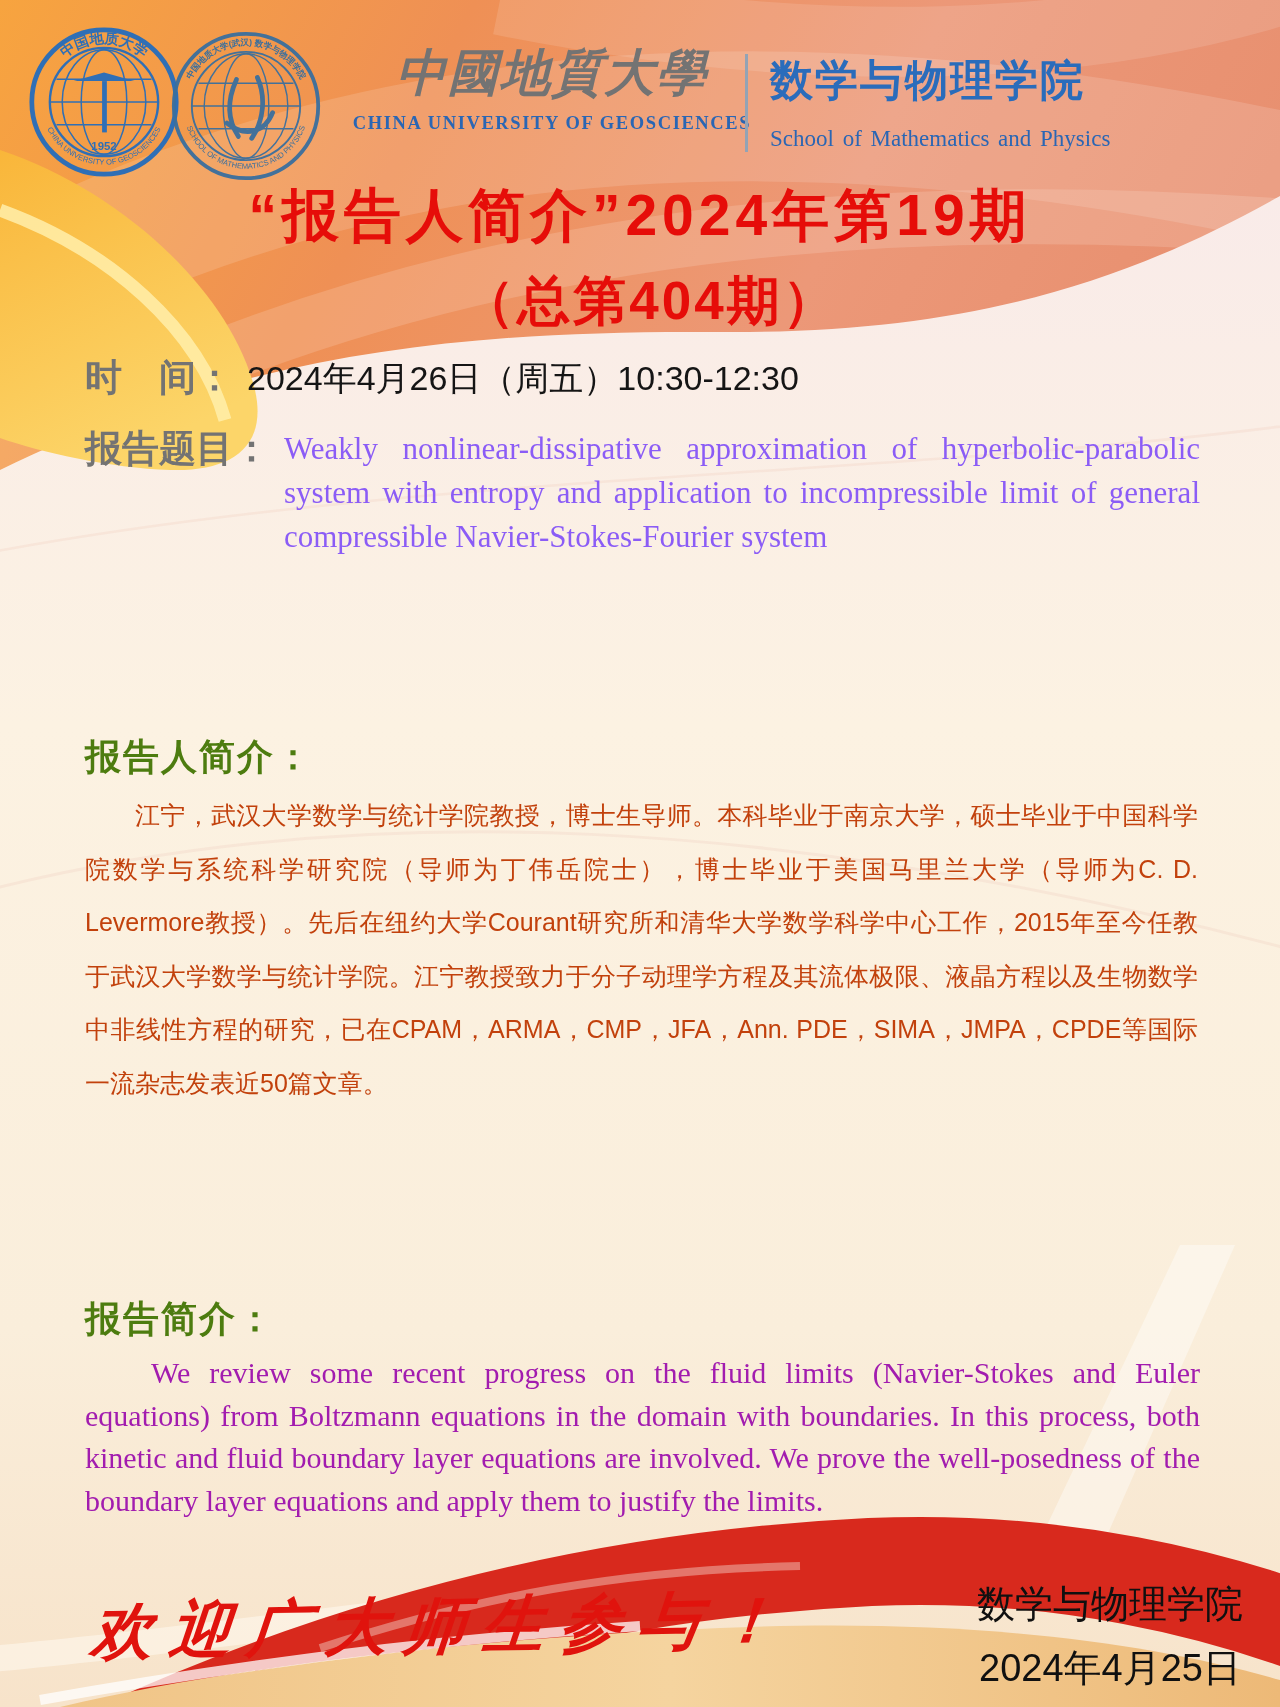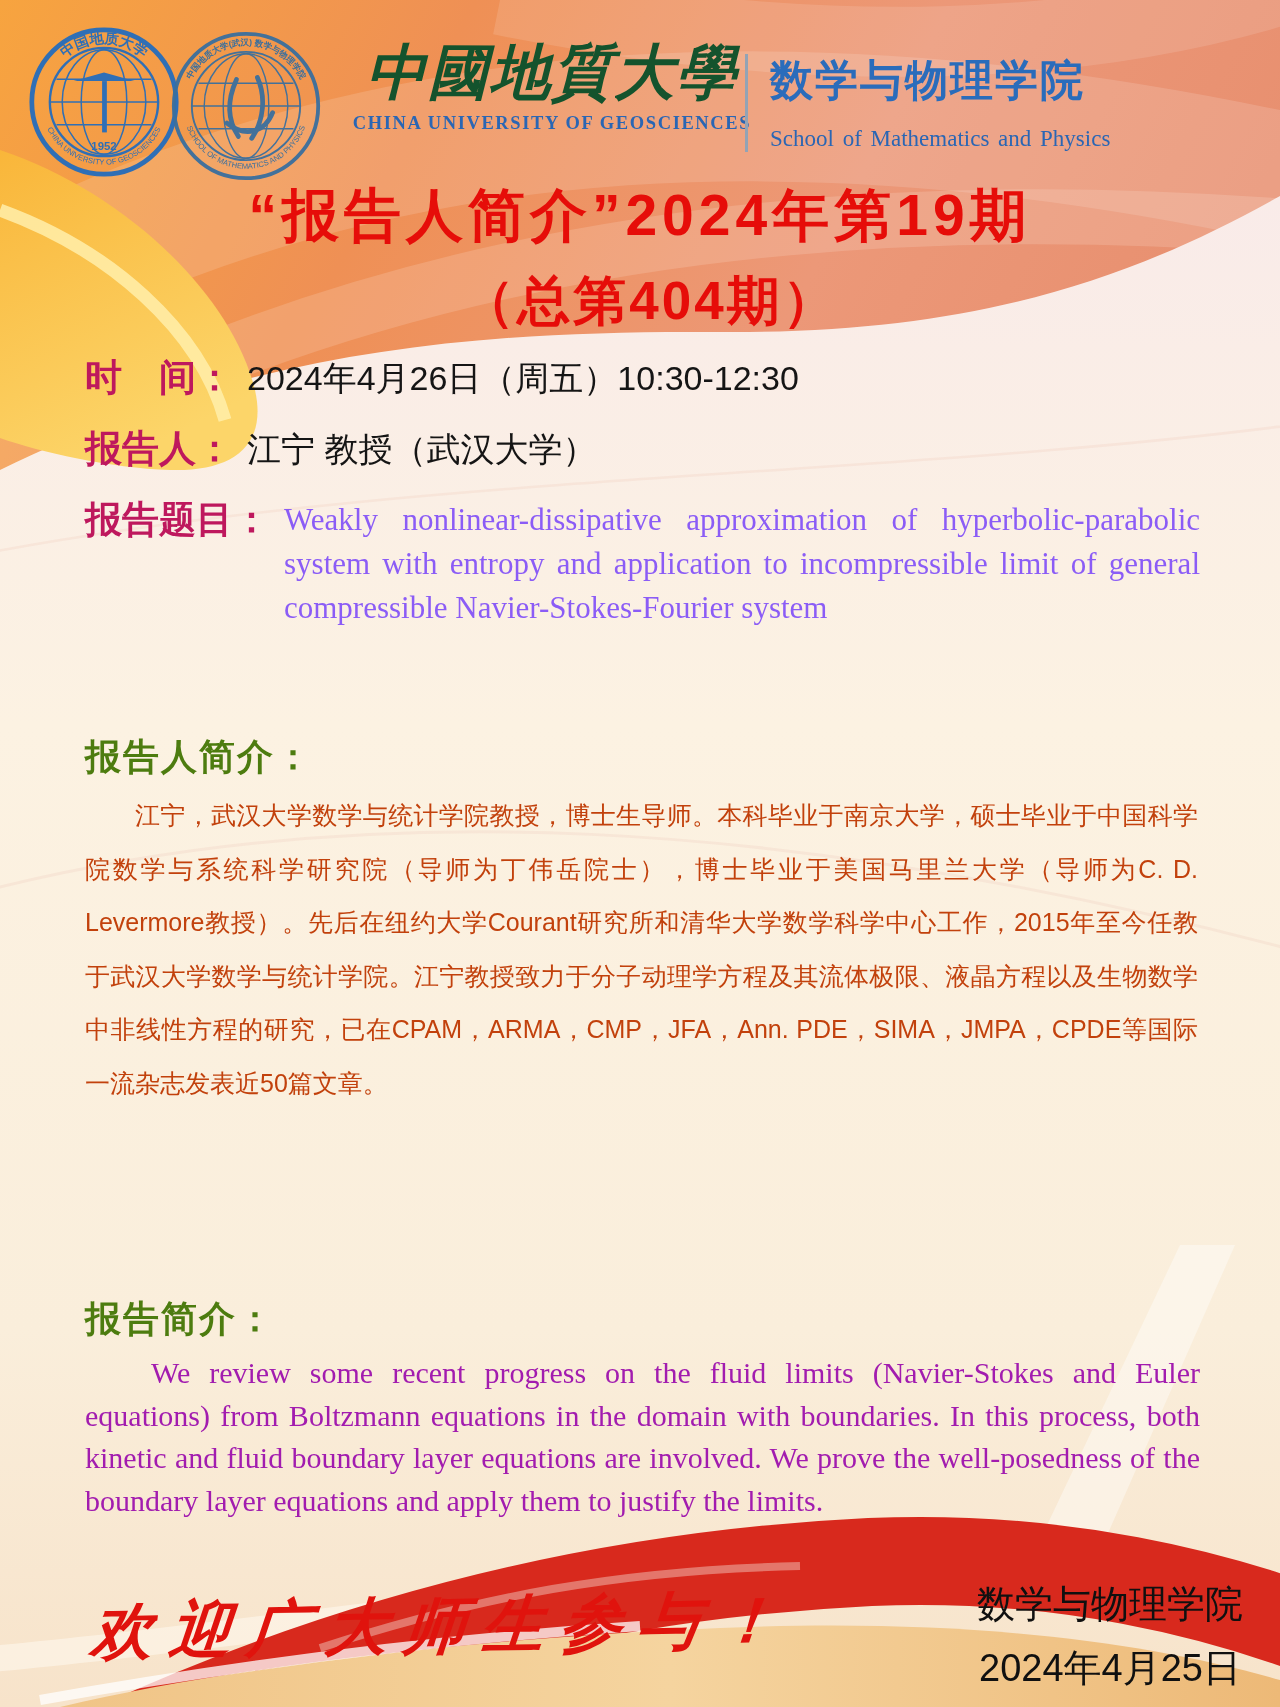--- a/index.html
+++ b/index.html
@@ -11,22 +11,22 @@
   .bg{position:absolute;inset:0;z-index:0;}
   .layer{position:absolute;z-index:2;}
 
   
   .seal{position:absolute;z-index:2;}
   .seal1{left:28px;top:26px;}
   .seal2{left:170px;top:30px;}
   .brand{left:352px;top:42px;width:400px;text-align:center;}
   .univ-cn{
     font-family:"Liberation Serif","DejaVu Serif",serif;
-    font-style:italic;font-weight:bold;font-size:60px;line-height:62px;
-    color:#14532d;letter-spacing:2px;white-space:nowrap;
+    font-style:italic;font-weight:bold;font-size:50px;line-height:62px;
+    color:#737373;letter-spacing:2px;white-space:nowrap;
   }
   .univ-en{
     margin-top:9px;font-family:"Liberation Serif","DejaVu Serif",serif;
     font-weight:bold;font-size:18.5px;color:#2a66b4;letter-spacing:1.6px;white-space:nowrap;
   }
   .hdr-divider{left:745px;top:54px;width:3px;height:98px;background:#93a3b5;}
   .school{left:770px;top:52px;}
   .school-cn{font-weight:bold;font-size:43px;color:#2a6cbb;letter-spacing:2px;white-space:nowrap;}
   .school-en{
     margin-top:16px;font-family:"Liberation Serif","DejaVu Serif",serif;
@@ -35,21 +35,21 @@
 
   
   .title-line{left:0;width:1280px;text-align:center;font-weight:bold;color:#e60d09;white-space:nowrap;}
   .title1{top:178px;font-size:57px;letter-spacing:5px;}
   .title2{top:266px;font-size:53px;letter-spacing:3px;margin-left:10px;}
 
   
   .meta{left:85px;top:356px;width:1115px;}
   .meta-row{display:flex;align-items:flex-start;margin-bottom:27px;}
   .meta-label{
-    flex:0 0 auto;font-weight:bold;font-size:37px;color:#be185d;
+    flex:0 0 auto;font-weight:bold;font-size:37px;color:#737373;
     margin-right:14px;white-space:nowrap;line-height:44px;
   }
   .meta-value{font-size:34px;color:#151515;line-height:44px;text-align:center;}
   .meta-title-en{
     flex:1 1 auto;font-family:"Liberation Serif","DejaVu Serif",serif;
     font-size:31px;line-height:44px;color:#8b5cf6;text-align:justify;
   }
 
   
   .sec-head{font-weight:bold;font-size:36px;color:#4d7c0f;letter-spacing:2px;white-space:nowrap;}
@@ -187,24 +187,20 @@
 
   <div class="layer title-line title1">“报告人简介”2024年第19期</div>
   <div class="layer title-line title2">（总第404期）</div>
 
   <div class="layer meta">
     <div class="meta-row">
       <span class="meta-label">时　间：</span>
       <span class="meta-value">2024年4月26日（周五）10:30-12:30</span>
     </div>
     <div class="meta-row">
-      <span class="meta-label">报告人：</span>
-      <span class="meta-value">江宁 教授（武汉大学）</span>
-    </div>
-    <div class="meta-row">
       <span class="meta-label">报告题目：</span>
       <span class="meta-title-en">Weakly nonlinear-dissipative approximation of hyperbolic-parabolic system with entropy and application to incompressible limit of general compressible Navier-Stokes-Fourier system</span>
     </div>
   </div>
 
   <div class="layer sec-head bio-head">报告人简介：</div>
   <div class="layer bio-text">江宁，武汉大学数学与统计学院教授，博士生导师。本科毕业于南京大学，硕士毕业于中国科学院数学与系统科学研究院（导师为丁伟岳院士），博士毕业于美国马里兰大学（导师为C. D. Levermore教授）。先后在纽约大学Courant研究所和清华大学数学科学中心工作，2015年至今任教于武汉大学数学与统计学院。江宁教授致力于分子动理学方程及其流体极限、液晶方程以及生物数学中非线性方程的研究，已在CPAM，ARMA，CMP，JFA，Ann. PDE，SIMA，JMPA，CPDE等国际一流杂志发表近50篇文章。</div>
 
   <div class="layer sec-head abs-head">报告简介：</div>
   <div class="layer abs-text">We review some recent progress on the fluid limits (Navier-Stokes and Euler equations) from Boltzmann equations in the domain with boundaries. In this process, both kinetic and fluid boundary layer equations are involved. We prove the well-posedness of the boundary layer equations and apply them to justify the limits.</div>

